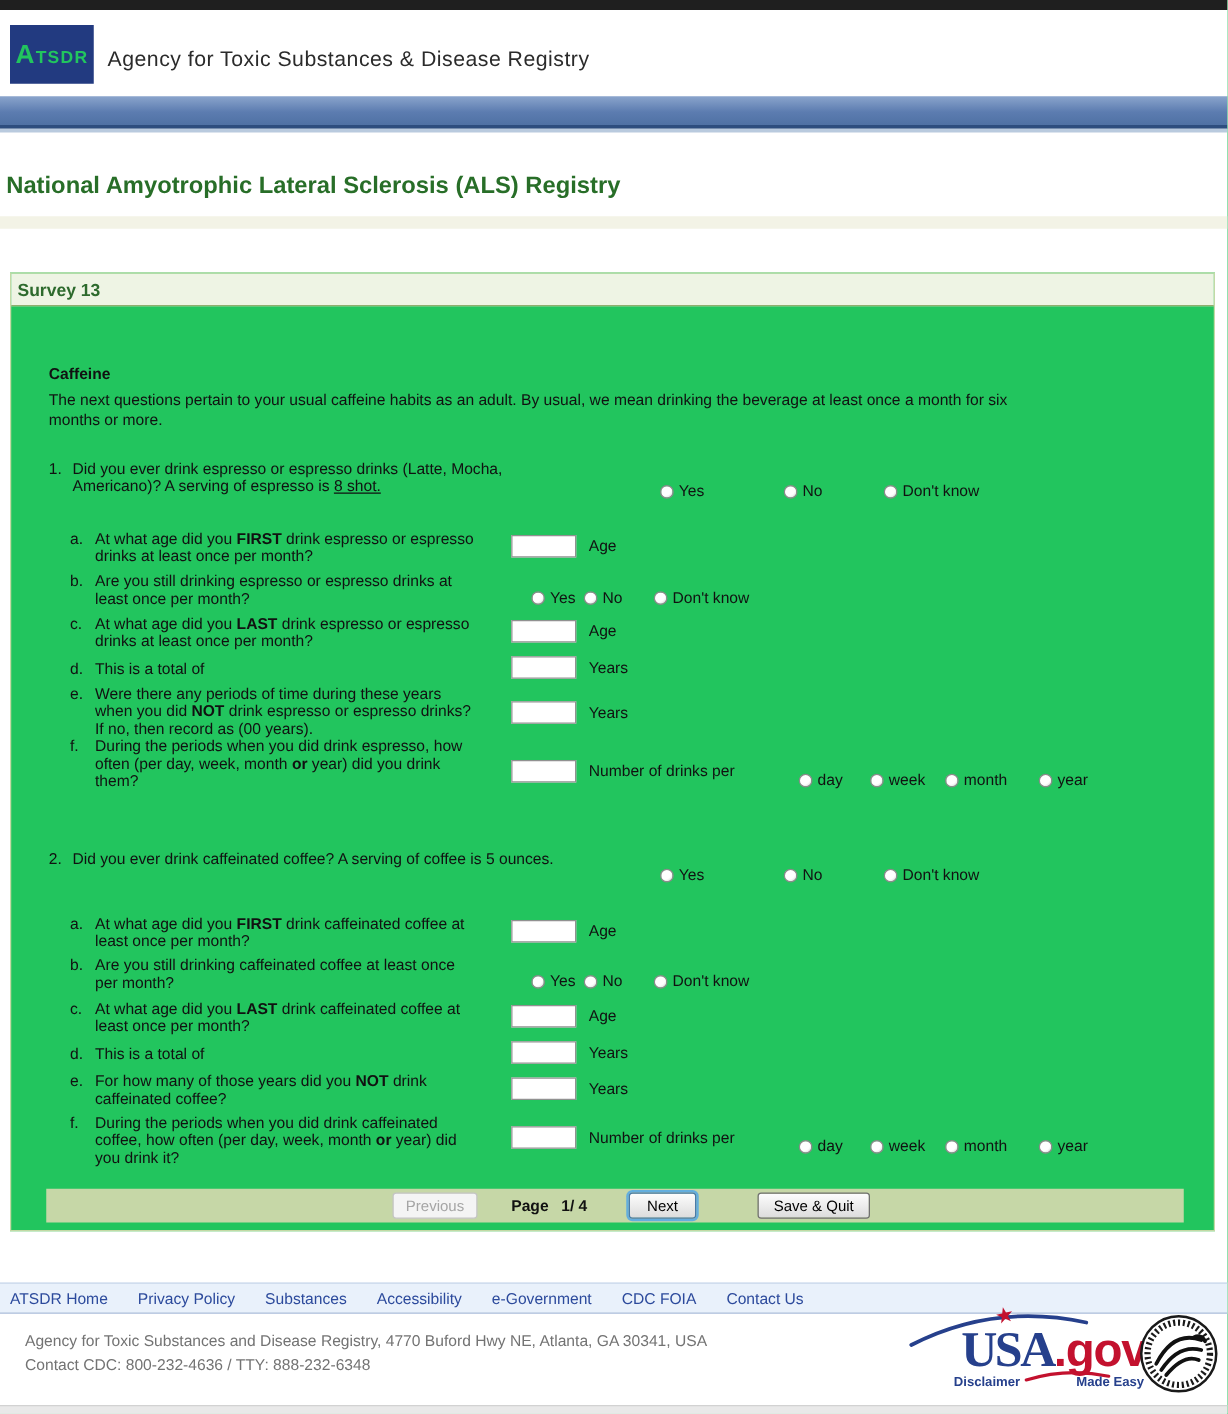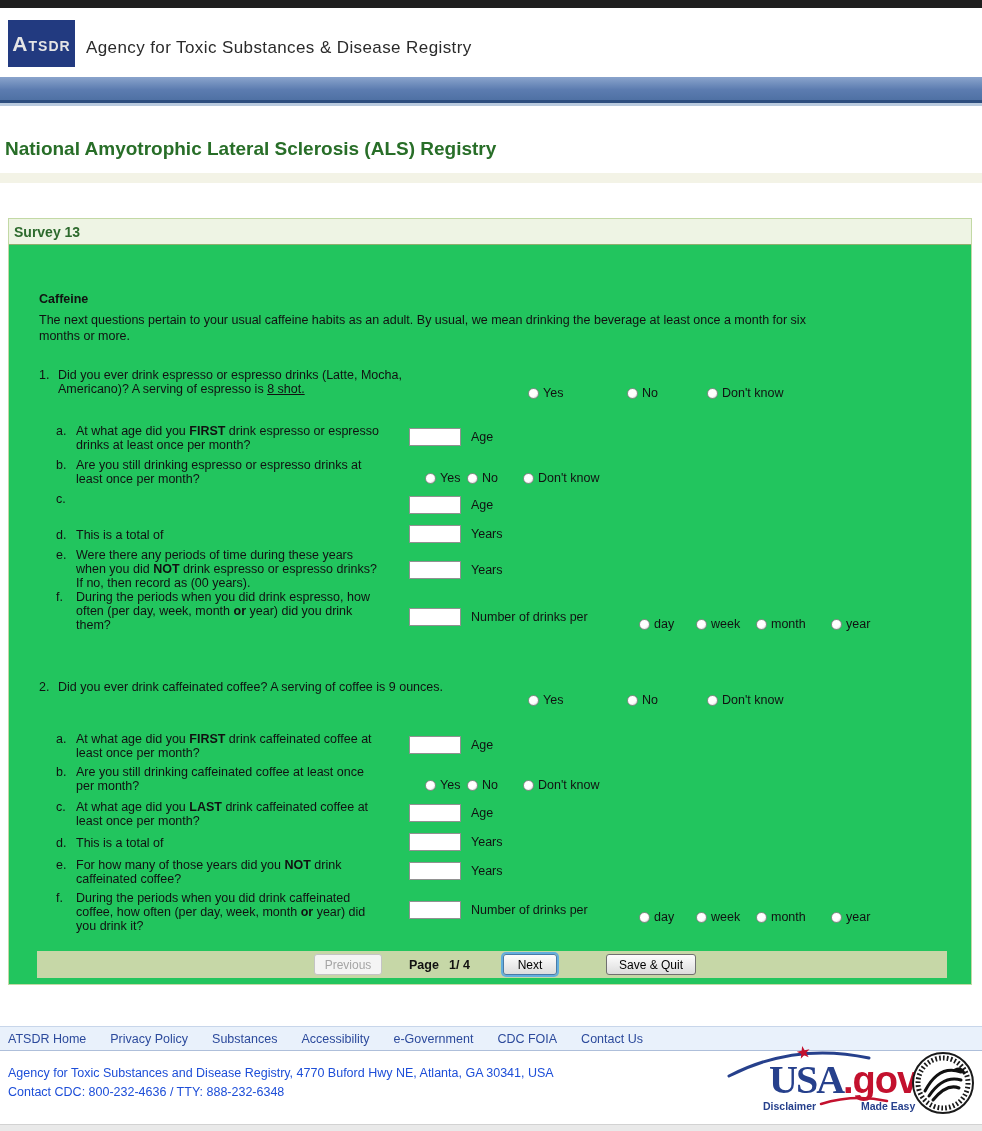--- a/index.html
+++ b/index.html
@@ -5,21 +5,21 @@
   html,body{margin:0;padding:0;}
   body{width:982px;height:1131px;position:relative;background:#fff;
        font-family:"Liberation Sans",sans-serif;color:#111;overflow:hidden;}
   .abs{position:absolute;}
 
   
   .topbar{left:0;top:0;width:982px;height:8px;background:#1f1f1f;}
   .header{left:0;top:8px;width:982px;height:69px;background:#fff;}
   .logo-box{left:8px;top:12px;width:67px;height:47px;background:#223a80;
             display:flex;align-items:center;justify-content:center;cursor:pointer;}
-  .logo-text{color:#e5e5e5;font-weight:bold;font-size:14px;letter-spacing:1px;display:block;}
+  .logo-text{color:#22c55e;font-weight:bold;font-size:14px;letter-spacing:1px;display:block;}
   .logo-text::first-letter{font-size:21px;}
   .agency-name{left:86px;top:30px;font-size:17px;color:#2b2b2b;letter-spacing:.4px;}
   .bluebar{left:0;top:77px;width:982px;height:23px;
            background:linear-gradient(#8aa4cc,#5c7cb0 55%,#4f71a4);
            border-bottom:3px solid #2d4d7e;}
   .bluebar-edge{left:0;top:103px;width:982px;height:3px;background:#b9cade;}
 
   .page-title{left:5px;top:138px;font-size:19px;font-weight:bold;color:#286e28;}
   .pale-band{left:0;top:173px;width:982px;height:10px;background:#f3f3e6;}
 
@@ -58,21 +58,21 @@
   .btn-next{left:466px;top:3px;width:54px;background:linear-gradient(#fdfdfd,#dcdcdc);
             border:1px solid #4a7ba6;box-shadow:0 0 0 2px #63aede;}
   .btn-save{left:569px;top:3px;width:90px;background:linear-gradient(#fdfdfd,#dcdcdc);
             border:1px solid #707070;}
 
   
   .footer-links{left:0;top:1026px;width:982px;height:25px;background:#e9f1fb;
                 border-top:1px solid #c8d6ea;border-bottom:1px solid #aebfda;box-sizing:border-box;
                 display:flex;align-items:center;gap:24px;padding-left:8px;}
   .footer-links a{font-size:12.5px;color:#2c4a9c;text-decoration:none;cursor:pointer;}
-  .footer-text{left:8px;top:1064px;font-size:12.5px;color:#1d4ed8;line-height:19px;}
+  .footer-text{left:20px;top:1064px;font-size:12.5px;color:#737373;line-height:19px;}
 
   
   .usagov{left:733px;top:1052px;width:190px;height:64px;cursor:pointer;}
   .usagov-line{position:absolute;left:36px;top:4px;white-space:nowrap;}
   .usagov-usa{font-family:"Liberation Serif",serif;font-weight:bold;font-size:40px;
               color:#26408c;letter-spacing:-2px;}
   .usagov-gov{font-weight:bold;font-size:38px;color:#c3112e;letter-spacing:-1px;}
   .usagov-star{position:absolute;left:63px;top:-10px;font-size:17px;color:#c3112e;
                transform:rotate(-12deg);}
   .usagov-tag-left{position:absolute;left:30px;top:48px;font-size:10.5px;font-weight:bold;color:#26408c;}
@@ -138,20 +138,21 @@
       </span>
       <span class="radio-wrap" style="left: 458px; top: 225px;">
         <span class="radio-circle"></span>
         <span>No</span>
       </span>
       <span class="radio-wrap" style="left: 514px; top: 225px;">
         <span class="radio-circle"></span>
         <span>Don't know</span>
       </span>
       <span class="sub-letter" style="left: 47px; top: 246px;">c.</span>
+      <div class="sub-text" style="left: 67px; top: 246px; width: 305px;"><span>At what age did you </span><span class="b">LAST</span><span> drink espresso or espresso drinks at least once per month?</span></div>
       <input class="t-input" type="text" style="left: 400px; top: 250px;">
       <span class="unit" style="left: 462px; top: 252px;">Age</span>
       <span class="sub-letter" style="left: 47px; top: 282px;">d.</span>
       <div class="sub-text" style="left: 67px; top: 282px; width: 305px;"><span>This is a total of</span></div>
       <input class="t-input" type="text" style="left: 400px; top: 279px;">
       <span class="unit" style="left: 462px; top: 281px;">Years</span>
       <span class="sub-letter" style="left: 47px; top: 302px;">e.</span>
       <div class="sub-text" style="left: 67px; top: 302px; width: 305px;"><span>Were there any periods of time during these years when you did </span><span class="b">NOT</span><span> drink espresso or espresso drinks? If no, then record as (00 years).</span></div>
       <input class="t-input" type="text" style="left: 400px; top: 315px;">
       <span class="unit" style="left: 462px; top: 317px;">Years</span>
@@ -169,21 +170,21 @@
       </span>
       <span class="radio-wrap" style="left: 747px; top: 371px;">
         <span class="radio-circle"></span>
         <span>month</span>
       </span>
       <span class="radio-wrap" style="left: 822px; top: 371px;">
         <span class="radio-circle"></span>
         <span>year</span>
       </span>
       <span class="qnum" style="left: 30px; top: 434px;">2.</span>
-      <div class="qtext" style="left: 49px; top: 434px; width: 540px;"><span>Did you ever drink caffeinated coffee? A serving of coffee is 9 ounces.</span></div>
+      <div class="qtext" style="left: 49px; top: 434px; width: 540px;"><span>Did you ever drink caffeinated coffee? A serving of coffee is 5 ounces.</span></div>
       <span class="radio-wrap" style="left: 519px; top: 447px;">
         <span class="radio-circle"></span>
         <span>Yes</span>
       </span>
       <span class="radio-wrap" style="left: 618px; top: 447px;">
         <span class="radio-circle"></span>
         <span>No</span>
       </span>
       <span class="radio-wrap" style="left: 698px; top: 447px;">
         <span class="radio-circle"></span>

